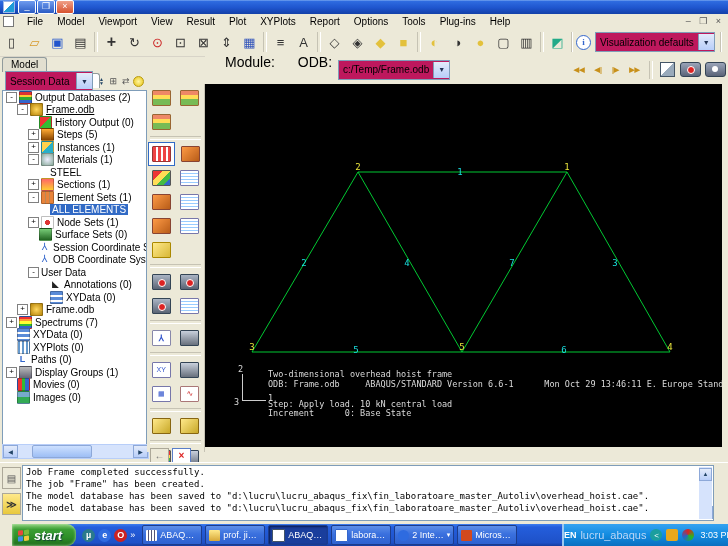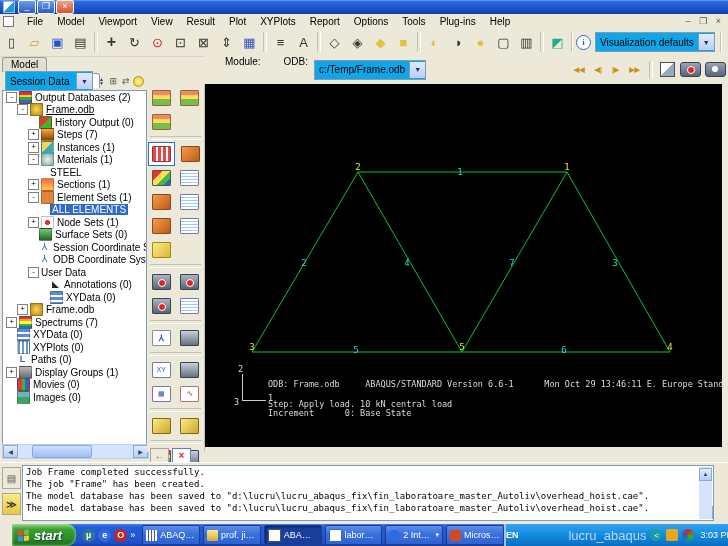--- a/index.html
+++ b/index.html
@@ -26,21 +26,21 @@
   .toolbar{position:absolute;left:0;top:28px;width:728px;height:28px;display:flex;align-items:center;
     background:#ECE9D8;border-bottom:1px solid #D8D4C8;}
   .tb-btn{width:21px;height:21px;display:inline-flex;align-items:center;justify-content:center;
     font-size:13px;color:#333;border:1px solid transparent;}
   .tb-sep{width:2px;height:20px;margin:0 2px;border-left:1px solid #C6C3B4;border-right:1px solid #fff;}
   .c-folder{color:#D79B2E;} .c-save{color:#2255CC;} .c-gold{color:#E3C13C;} .c-red{color:#C22;}
   .c-blue{color:#3355BB;} .c-teal{color:#2A8;} .c-big{font-size:16px;font-weight:bold;}
   .info-circle{width:13px;height:13px;border-radius:50%;background:#fff;border:1px solid #3366CC;
     color:#3366CC;font-size:9px;font-weight:bold;font-family:"Liberation Serif",serif;
     display:inline-flex;align-items:center;justify-content:center;}
-  .combo{display:inline-flex;align-items:center;height:18px;background:#0ea5e9;border:1px solid #7F9DB9;margin:0 3px;}
+  .combo{display:inline-flex;align-items:center;height:18px;background:#be185d;border:1px solid #7F9DB9;margin:0 3px;}
   .combo .cv{padding:0 4px;font-size:10px;white-space:nowrap;}
   .combo .ca{width:15px;height:16px;display:inline-flex;align-items:center;justify-content:center;
     background:linear-gradient(180deg,#E3EBFA,#B8CEF9);border-left:1px solid #7F9DB9;color:#235;font-size:7px;}
   .help-btn{font-size:11px;font-weight:bold;padding:0 4px;}
   
   .tabs{position:absolute;left:2px;top:57px;height:15px;display:flex;}
   .tab{padding:1px 8px;font-size:10px;border:1px solid #919B9C;border-bottom:none;
     border-radius:3px 3px 0 0;background:#E2DFD0;margin-right:1px;}
   .tab.active{background:#fff;position:relative;top:16px;font-weight:normal;}
   .session-row{position:absolute;left:2px;top:72px;width:143px;height:18px;display:flex;align-items:center;}
@@ -101,21 +101,21 @@
   .g-screen{background:linear-gradient(180deg,#C8D0DC,#68707C);border:1px solid #345;}
   .g-triad{background:#fff;border:1px solid #88A;color:#35C;font-weight:bold;}
   .g-xy{background:#fff;border:1px solid #77A;color:#35C;font-size:7px;}
   .g-curve{background:#fff;border:1px solid #A77;color:#C22;font-size:8px;}
   .g-flag{background:linear-gradient(135deg,#FFE98A,#C8A828);border:1px solid #861;}
   .g-colorbar{background:linear-gradient(180deg,#E33 0 25%,#FD5 25% 50%,#4B4 50% 75%,#36C 75%);border:1px solid #555;}
   .g-grid{background:repeating-linear-gradient(90deg,#E44 0 3px,#fff 3px 5px);border:1px solid #933;}
   
   .module-bar{position:absolute;left:205px;top:56px;width:523px;height:27px;display:flex;align-items:center;
     background:#ECE9D8;}
-  .mb-label{font-size:10px;margin:0 3px 16px 6px;padding-left:14px;}
+  .mb-label{font-size:14px;margin:0 3px 16px 6px;padding-left:14px;}
   .media{display:flex;margin-left:auto;align-items:center;}
   .media-btn{font-size:7px;color:#C8901A;padding:0 5px;font-weight:bold;}
   .mb-sep{width:2px;height:18px;margin:0 4px;border-left:1px solid #C6C3B4;border-right:1px solid #fff;}
   .cam{width:19px;height:13px;border-radius:3px;background:linear-gradient(180deg,#9AA4B8,#5A6478);
     border:1px solid #345;position:relative;margin:0 2px;}
   .cam::after{content:"";position:absolute;left:6px;top:3px;width:6px;height:6px;border-radius:50%;background:#fff;}
   .cam.rec::after{background:#D22;border:1px solid #fff;}
   .tilevp{width:13px;height:13px;border:1px solid #456;background:linear-gradient(135deg,#fff 50%,#9AB 50%);margin:0 3px;}
   
   .viewport{position:absolute;left:205px;top:84px;width:517px;height:363px;background:#000;overflow:hidden;}
@@ -162,21 +162,21 @@
   .ic-folder{background:linear-gradient(180deg,#FFE98A,#D8A838);}
   .ic-abq{background:#fff;border:1px solid #456;}
   .ic-word{background:#fff;border:1px solid #36C;}
   .ic-ie{background:#2E6BE0;border-radius:50%;}
   .ic-ppt{background:#D2491E;}
   .task-label{overflow:hidden;text-overflow:ellipsis;}
   .task-dd{margin-left:2px;font-size:7px;}
   .tray{margin-left:auto;height:22px;display:flex;align-items:center;gap:4px;padding:0 6px 0 0;
     background:linear-gradient(180deg,#35A3F1 0%,#128BE0 50%,#0A6FC0 100%);border-left:2px solid #9CC8F0;}
   .lang{color:#fff;font-size:9px;font-weight:bold;}
-  .tray-text{color:#BCD7F7;font-size:13px;margin-left:46px;}
+  .tray-text{color:#BCD7F7;font-size:11px;}
   .tray-ic{width:12px;height:12px;border-radius:50%;display:inline-flex;align-items:center;justify-content:center;
     font-size:8px;color:#fff;}
   .t1{background:#1A9E9E;} .t2{background:#E8A81C;border-radius:2px;} .t3{background:conic-gradient(#D22,#2B2,#26C,#D22);}
   .clock{color:#fff;font-size:9px;margin-left:2px;}
 </style>
 </head>
 <body>
 
 <div class="app">
 
@@ -282,21 +282,21 @@
         <span class="tree-label und">Frame.odb</span>
       </div>
       <div class="tree-row" style="padding-left: 25px;">
         <span class="expander-spacer"></span>
         <span class="tree-icon tic-history-output"></span>
         <span class="tree-label">History Output (0)</span>
       </div>
       <div class="tree-row" style="padding-left: 25px;">
         <span class="expander">+</span>
         <span class="tree-icon tic-steps"></span>
-        <span class="tree-label">Steps (7)</span>
+        <span class="tree-label">Steps (5)</span>
       </div>
       <div class="tree-row" style="padding-left: 25px;">
         <span class="expander">+</span>
         <span class="tree-icon tic-instances"></span>
         <span class="tree-label">Instances (1)</span>
       </div>
       <div class="tree-row" style="padding-left: 25px;">
         <span class="expander">-</span>
         <span class="tree-icon tic-materials"></span>
         <span class="tree-label">Materials (1)</span>
@@ -551,20 +551,21 @@
         <text x="307" y="182" fill="#1ADEDE" font-size="9" font-family="DejaVu Sans Mono, monospace" text-anchor="middle">7</text>
         <text x="410" y="182" fill="#1ADEDE" font-size="9" font-family="DejaVu Sans Mono, monospace" text-anchor="middle">3</text>
         <text x="151" y="269" fill="#1ADEDE" font-size="9" font-family="DejaVu Sans Mono, monospace" text-anchor="middle">5</text>
         <text x="359" y="269" fill="#1ADEDE" font-size="9" font-family="DejaVu Sans Mono, monospace" text-anchor="middle">6</text>
         <text x="153" y="86" fill="#E8E33C" font-size="9" font-family="DejaVu Sans Mono, monospace" text-anchor="middle">2</text>
         <text x="362" y="86" fill="#E8E33C" font-size="9" font-family="DejaVu Sans Mono, monospace" text-anchor="middle">1</text>
         <text x="47" y="266" fill="#E8E33C" font-size="9" font-family="DejaVu Sans Mono, monospace" text-anchor="middle">3</text>
         <text x="257" y="266" fill="#E8E33C" font-size="9" font-family="DejaVu Sans Mono, monospace" text-anchor="middle">5</text>
         <text x="465" y="266" fill="#E8E33C" font-size="9" font-family="DejaVu Sans Mono, monospace" text-anchor="middle">4</text>
       </svg>
+    <span class="vp-text" style="left:63px;top:285px">Two-dimensional overhead hoist frame</span>
     <span class="vp-text" style="left:63px;top:295px">ODB: Frame.odb     ABAQUS/STANDARD Version 6.6-1      Mon Oct 29 13:46:11 E. Europe Standard Time</span>
     <span class="vp-text" style="left:63px;top:315px">Step: Apply load. 10 kN central load</span>
     <span class="vp-text" style="left:63px;top:324px">Increment      0: Base State</span>
     <span class="triad-line" style="left:37px;top:290px;width:1px;height:26px"></span>
     <span class="triad-line" style="left:37px;top:316px;width:24px;height:1px"></span>
     <span class="vp-text" style="left:33px;top:280px">2</span>
     <span class="vp-text" style="left:29px;top:313px">3</span>
     <span class="vp-text" style="left:63px;top:309px">1</span>
   </div>
   <div class="right-strip"></div>

